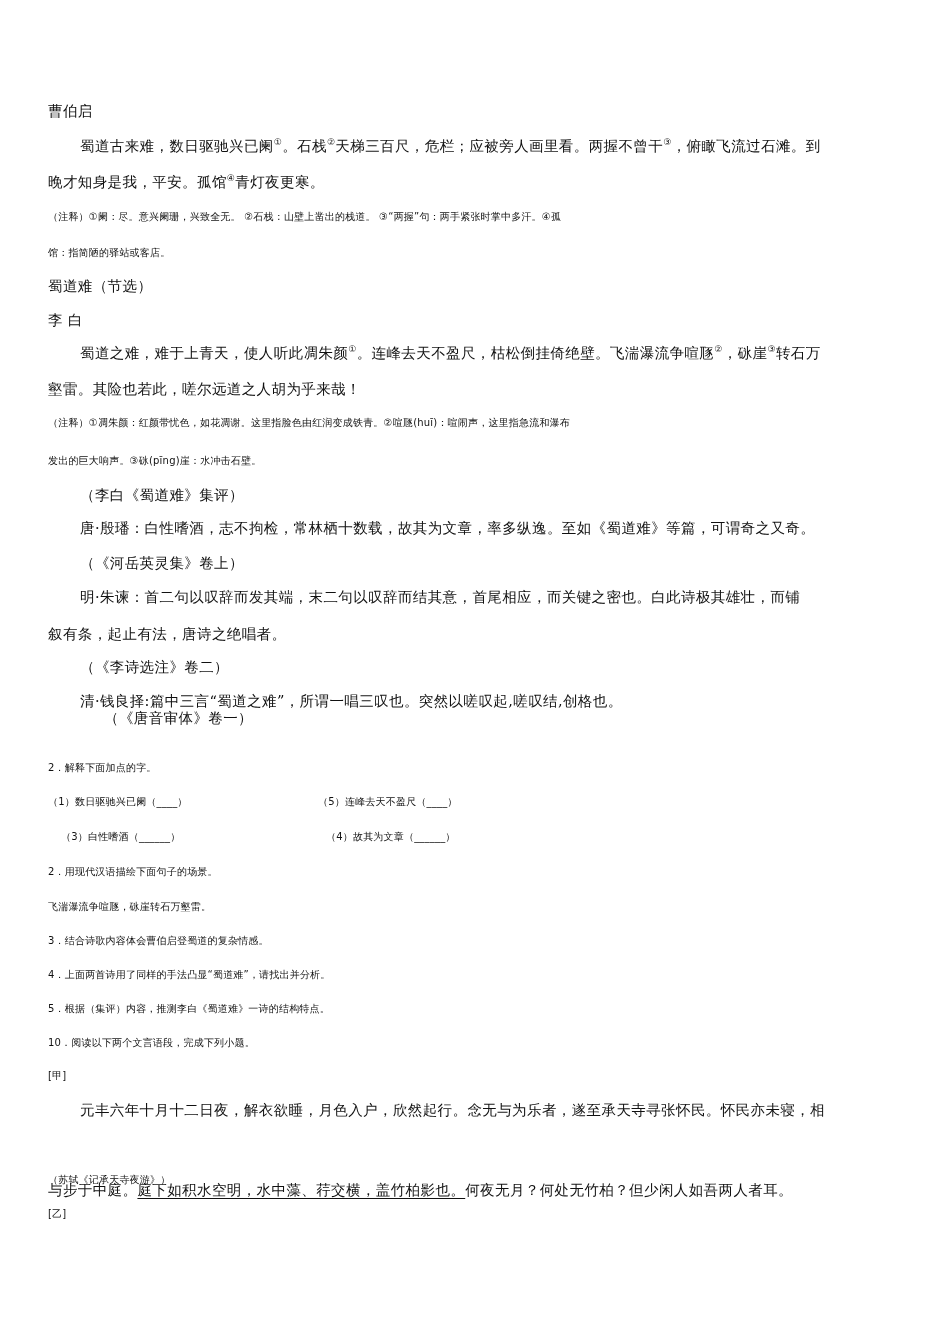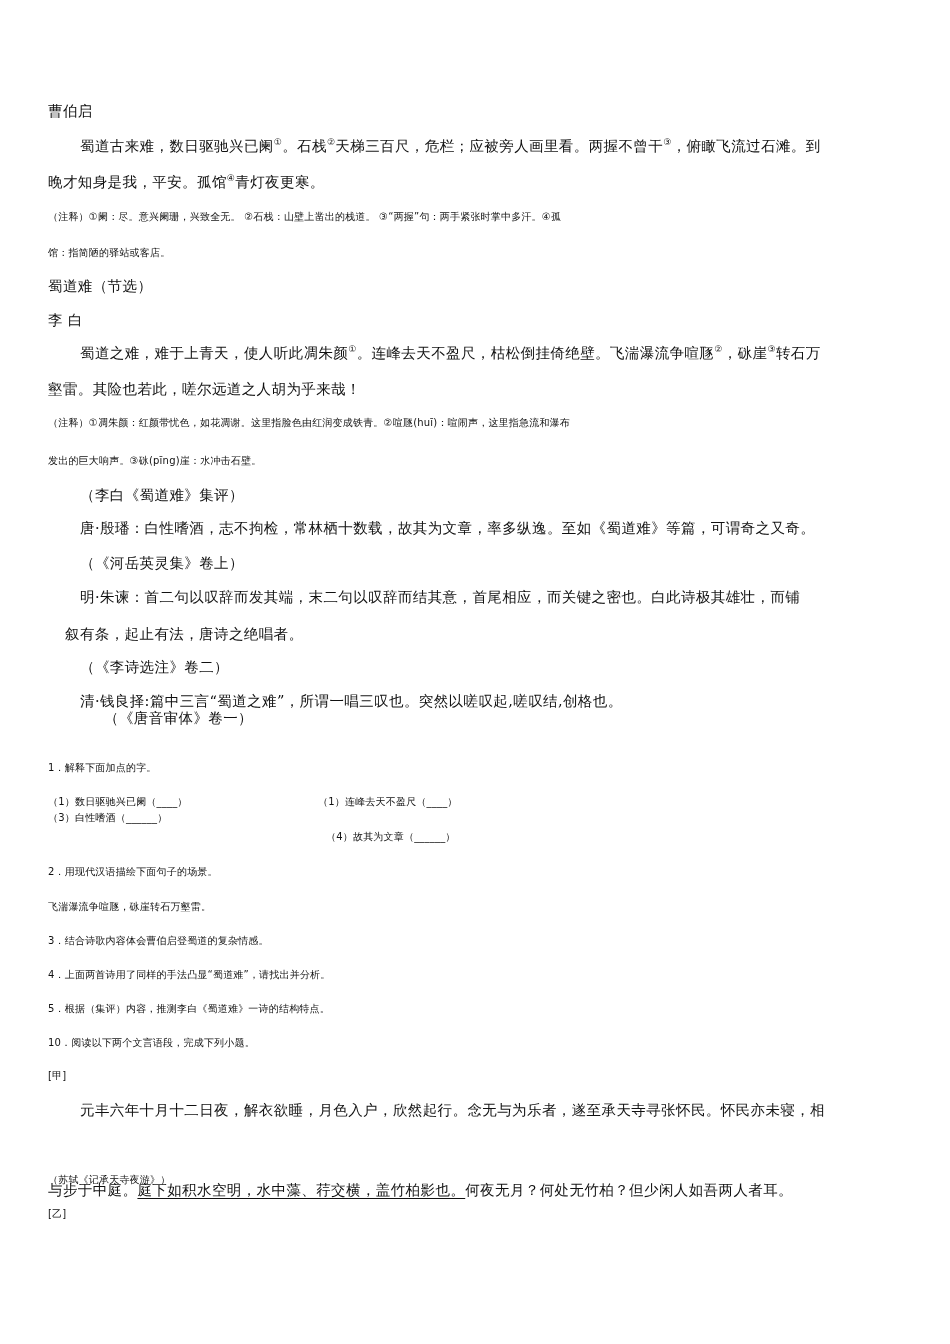--- a/index.html
+++ b/index.html
@@ -39,29 +39,29 @@
     <span>蜀道之难，难于上青天，使人听此凋朱颜</span><sup>①</sup><span>。连峰去天不盈尺，枯松倒挂倚绝壁。飞湍瀑流争喧豗</span><sup>②</sup><span>，砯崖</span><sup>③</sup><span>转石万</span>
   </div>
   <div class="line" style="top:379px;">壑雷。其险也若此，嗟尔远道之人胡为乎来哉！</div>
   <div class="line sans" style="top:413px;">（注释）①凋朱颜：红颜带忧色，如花凋谢。这里指脸色由红润变成铁青。②喧豗(huī)：喧闹声，这里指急流和瀑布</div>
   <div class="line sans" style="top:451px;">发出的巨大响声。③砯(pīng)崖：水冲击石壁。</div>
 
   <div class="line indent1" style="top:485px;">（李白《蜀道难》集评）</div>
   <div class="line indent1" style="top:518px;">唐·殷璠：白性嗜酒，志不拘检，常林栖十数载，故其为文章，率多纵逸。至如《蜀道难》等篇，可谓奇之又奇。</div>
   <div class="line indent1" style="top:553px;">（《河岳英灵集》卷上）</div>
   <div class="line indent1" style="top:587px;">明·朱谏：首二句以叹辞而发其端，末二句以叹辞而结其意，首尾相应，而关键之密也。白此诗极其雄壮，而铺</div>
-  <div class="line" style="top:624px;margin-left:17px;">叙有条，起止有法，唐诗之绝唱者。</div>
+  <div class="line" style="top:624px;">叙有条，起止有法，唐诗之绝唱者。</div>
   <div class="line indent1" style="top:657px;">（《李诗选注》卷二）</div>
   <div class="line indent1" style="top:691px;">清·钱良择:篇中三言“蜀道之难”，所谓一唱三叹也。突然以嗟叹起,嗟叹结,创格也。</div>
   <div class="line indent1" style="top:708px;margin-left:24px;">（《唐音审体》卷一）</div>
 
-  <div class="line sans" style="top:758px;">1．解释下面加点的字。</div>
+  <div class="line sans" style="top:758px;">2．解释下面加点的字。</div>
   <div class="line sans" style="top:792px;">（1）数日驱驰兴已阑（____）</div>
-  <div class="line sans" style="top:792px; left:318px;">（1）连峰去天不盈尺（____）</div>
-  <div class="line sans" style="top:808px;">（3）白性嗜酒（______）</div>
+  <div class="line sans" style="top:792px; left:318px;">（5）连峰去天不盈尺（____）</div>
+  <div class="line sans" style="top:827px;margin-left:13px;">（3）白性嗜酒（______）</div>
   <div class="line sans" style="top:827px; left:326px;">（4）故其为文章（______）</div>
 
   <div class="line sans" style="top:862px;">2．用现代汉语描绘下面句子的场景。</div>
   <div class="line sans" style="top:897px;">飞湍瀑流争喧豗，砯崖转石万壑雷。</div>
   <div class="line sans" style="top:931px;">3．结合诗歌内容体会曹伯启登蜀道的复杂情感。</div>
   <div class="line sans" style="top:965px;">4．上面两首诗用了同样的手法凸显“蜀道难”，请找出并分析。</div>
   <div class="line sans" style="top:999px;">5．根据（集评）内容，推测李白《蜀道难》一诗的结构特点。</div>
 
   <div class="line sans" style="top:1033px;">10．阅读以下两个文言语段，完成下列小题。</div>
   <div class="line sans" style="top:1066px;">[甲]</div>

